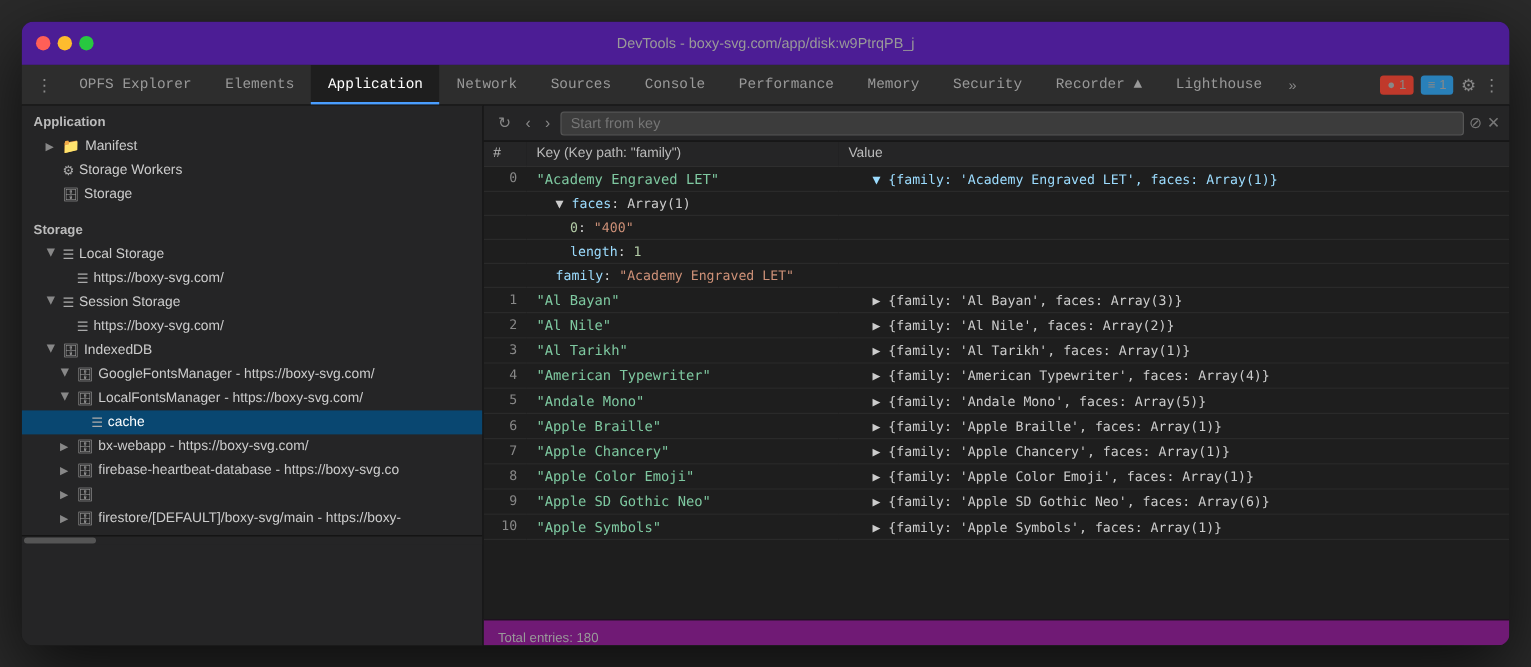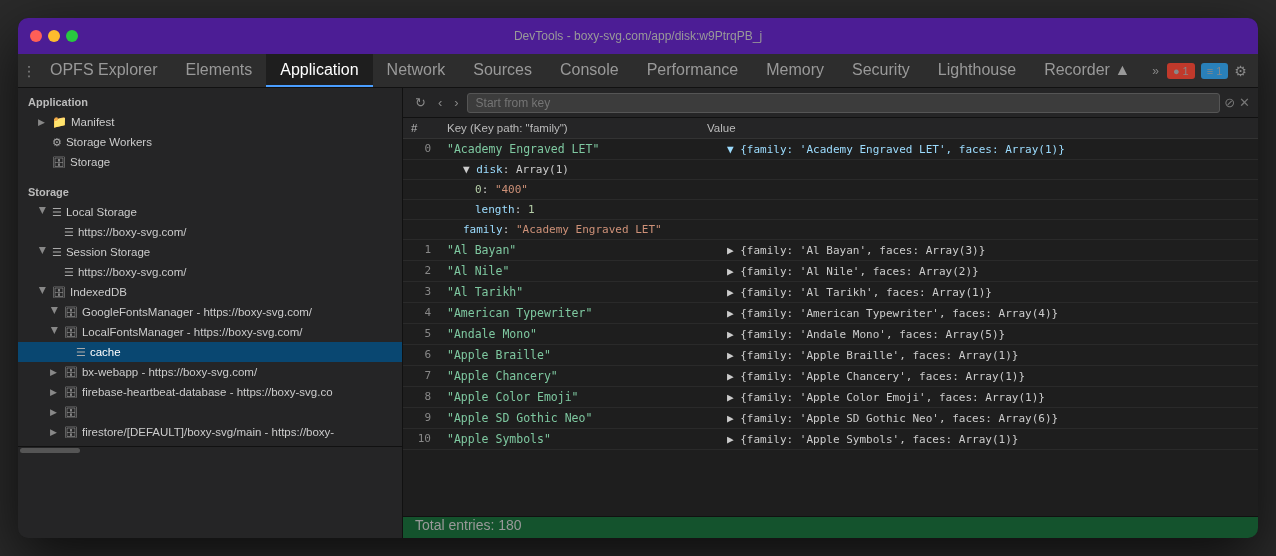--- a/index.html
+++ b/index.html
@@ -71,23 +71,24 @@
       color: #888;
       cursor: pointer;
       font-size: 14px;
     }
     .tab-item {
       padding: 0 14px;
       display: flex;
       align-items: center;
       color: #999;
       cursor: pointer;
-      font-size: 16px;
+      font-size: 12px;
       border-bottom: 2px solid transparent;
       white-space: nowrap;
+      font-family: Liberation Mono, monospace;
     }
     .tab-item.active {
       color: #fff;
       border-bottom: 2px solid #4a9eff;
       background: #1e1e1e;
     }
     .tab-more {
       padding: 0 8px;
       display: flex;
       align-items: center;
@@ -252,26 +253,26 @@
       width: 36px;
       font-size: 11px;
     }
     .key-val { color: #7ec8a0; }
     .val-text { color: #ccc; font-size: 11px; margin-left: 20px; }
     .prop-name { color: #9cdcfe; }
     .prop-val { color: #ce9178; }
     .prop-num { color: #b5cea8; }
     .status-bar {
       height: 22px;
-      background: #14532d;
+      background: #701a75;
       border-top: 1px solid #111;
       display: flex;
-      align-items: flex-start;
+      align-items: flex-end;
       padding: 0 12px;
-      font-size: 14px;
+      font-size: 11px;
       color: #999;
       flex-shrink: 0;
     }
     .scrolltrack {
       height: 8px;
       background: #252526;
       border-top: 1px solid #111;
       display: flex;
       align-items: center;
       padding: 0 2px;
@@ -301,22 +302,22 @@
     <div class="tab-icon-btn">⋮</div>
     <div class="tab-item">OPFS Explorer</div>
     <div class="tab-item">Elements</div>
     <div class="tab-item active">Application</div>
     <div class="tab-item">Network</div>
     <div class="tab-item">Sources</div>
     <div class="tab-item">Console</div>
     <div class="tab-item">Performance</div>
     <div class="tab-item">Memory</div>
     <div class="tab-item">Security</div>
+    <div class="tab-item">Recorder ▲</div>
     <div class="tab-item">Lighthouse</div>
-    <div class="tab-item">Recorder ▲</div>
     <div class="tab-more">»</div>
     <div class="tab-right">
       <div class="tab-right-btn">
         <span>●</span>
         <span>1</span>
       </div>
       <div class="tab-right-btn blue">
         <span>≡</span>
         <span>1</span>
       </div>
@@ -445,21 +446,21 @@
             </tr>
           </thead>
           <tbody id="table-body">
           <tr class="expanded-row">
         <td>0</td>
         <td><span class="key-val">"Academy Engraved LET"</span></td>
         <td><span class="val-text" style="color:#9cdcfe">▼ {family: 'Academy Engraved LET', faces: Array(1)}</span></td>
       </tr>
               <tr>
           <td></td>
-          <td colspan="2" style="padding-left:24px;font-family:'SF Mono',monospace;font-size:11px;color:#ccc">▼ <span class="prop-name">disk</span>: <span style="color:#ccc">Array(1)</span></td>
+          <td colspan="2" style="padding-left:24px;font-family:'SF Mono',monospace;font-size:11px;color:#ccc">▼ <span class="prop-name">faces</span>: <span style="color:#ccc">Array(1)</span></td>
         </tr>
               <tr>
           <td></td>
           <td colspan="2" style="padding-left:36px;font-family:'SF Mono',monospace;font-size:11px;color:#ccc"><span class="prop-num">0</span>: <span class="prop-val">"400"</span></td>
         </tr>
               <tr>
           <td></td>
           <td colspan="2" style="padding-left:36px;font-family:'SF Mono',monospace;font-size:11px;color:#ccc"><span class="prop-name">length</span>: <span class="prop-num">1</span></td>
         </tr>
               <tr>

